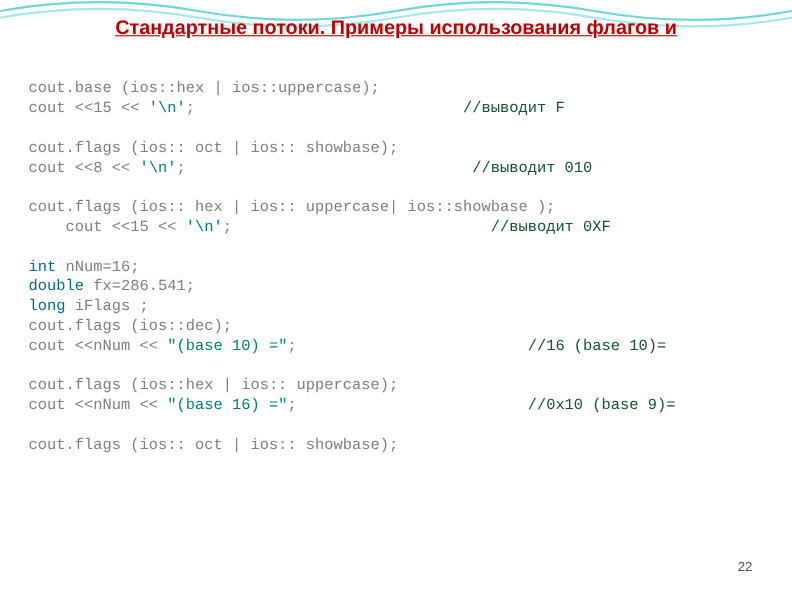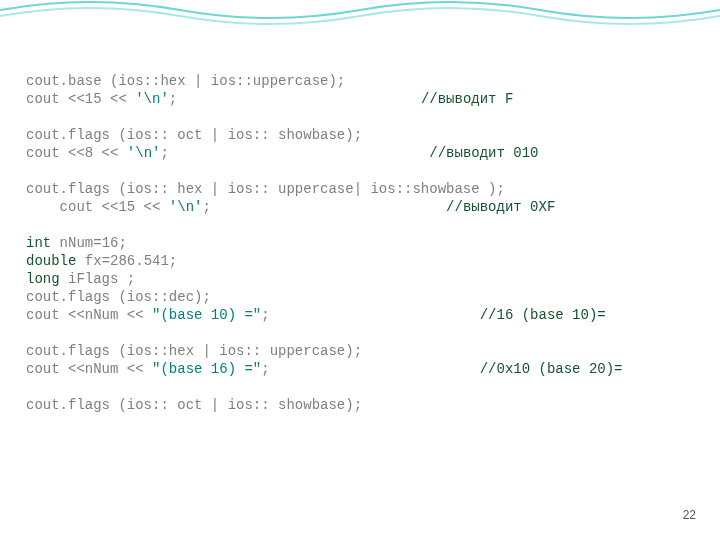--- a/index.html
+++ b/index.html
@@ -42,62 +42,62 @@
     position: absolute;
     top: 72px;
     left: 26px;
     right: 12px;
     font-family: "Courier New", Courier, monospace;
     font-size: 14px;
     line-height: 18px;
     white-space: pre;
     color: #808080;
   }
-  .kw { color: #14532d; }
+  .kw { color: #0369a1; }
   .str { color: #008080; }
   .cmt { color: #14532d; }
   .pagenum {
     position: absolute;
-    right: 24px;
+    right: 36px;
     bottom: 18px;
     font-size: 12px;
     color: #555555;
   }
 </style>
 </head>
 <body>
 
 <div class="slide">
 
   <div class="wave top">
     <svg width="720" height="26" viewBox="0 0 720 26">
       <path d="M0 10 Q 90 -6 180 10 T 360 10 T 540 10 T 720 10" fill="none" stroke="#6FD6D6" stroke-width="2"></path>
       <path d="M0 16 Q 90 0 180 16 T 360 16 T 540 16 T 720 16" fill="none" stroke="#A8E8E8" stroke-width="2"></path>
     </svg>
   </div>
 
   <div class="title">
-    <br>
+    <span>Стандартные потоки. Примеры использования флагов и</span><br>
   </div>
 
   <div class="code"><span>cout.base (ios::hex | ios::uppercase);</span>
 <span>cout &lt;&lt;15 &lt;&lt; </span><span class="str">'\n'</span><span>;                             </span><span class="cmt">//выводит F</span>
 <span></span>
 <span>cout.flags (ios:: oct | ios:: showbase);</span>
 <span>cout &lt;&lt;8 &lt;&lt; </span><span class="str">'\n'</span><span>;                               </span><span class="cmt">//выводит 010</span>
 <span></span>
 <span>cout.flags (ios:: hex | ios:: uppercase| ios::showbase );</span>
 <span>    cout &lt;&lt;15 &lt;&lt; </span><span class="str">'\n'</span><span>;                            </span><span class="cmt">//выводит 0XF</span>
 <span></span>
 <span class="kw">int</span><span> nNum=16;</span>
 <span class="kw">double</span><span> fx=286.541;</span>
 <span class="kw">long</span><span> iFlags ;</span>
 <span>cout.flags (ios::dec);</span>
 <span>cout &lt;&lt;nNum &lt;&lt; </span><span class="str">"(base 10) ="</span><span>;                         </span><span class="cmt">//16 (base 10)=</span>
 <span></span>
 <span>cout.flags (ios::hex | ios:: uppercase);</span>
-<span>cout &lt;&lt;nNum &lt;&lt; </span><span class="str">"(base 16) ="</span><span>;                         </span><span class="cmt">//0x10 (base 20)=</span>
+<span>cout &lt;&lt;nNum &lt;&lt; </span><span class="str">"(base 16) ="</span><span>;                         </span><span class="cmt">//0x10 (base 9)=</span>
 <span></span>
 <span>cout.flags (ios:: oct | ios:: showbase);</span></div>
 
   <div class="pagenum">22</div>
 
 </div>
 
 </body></html>

